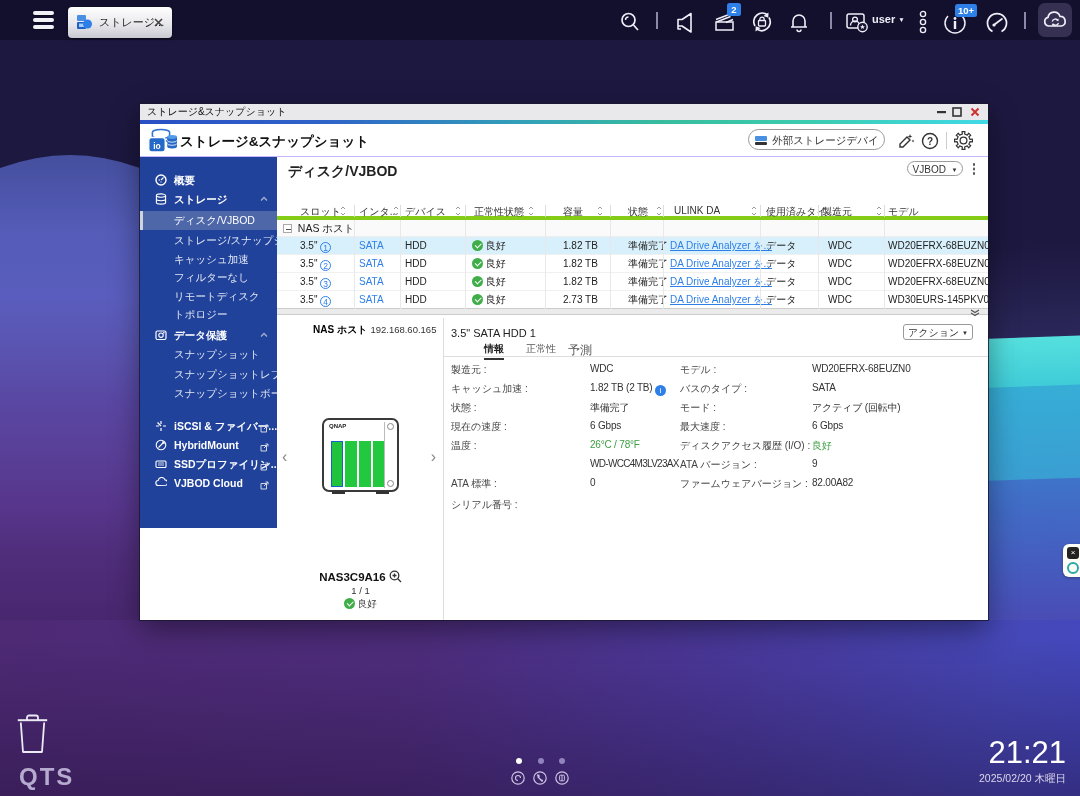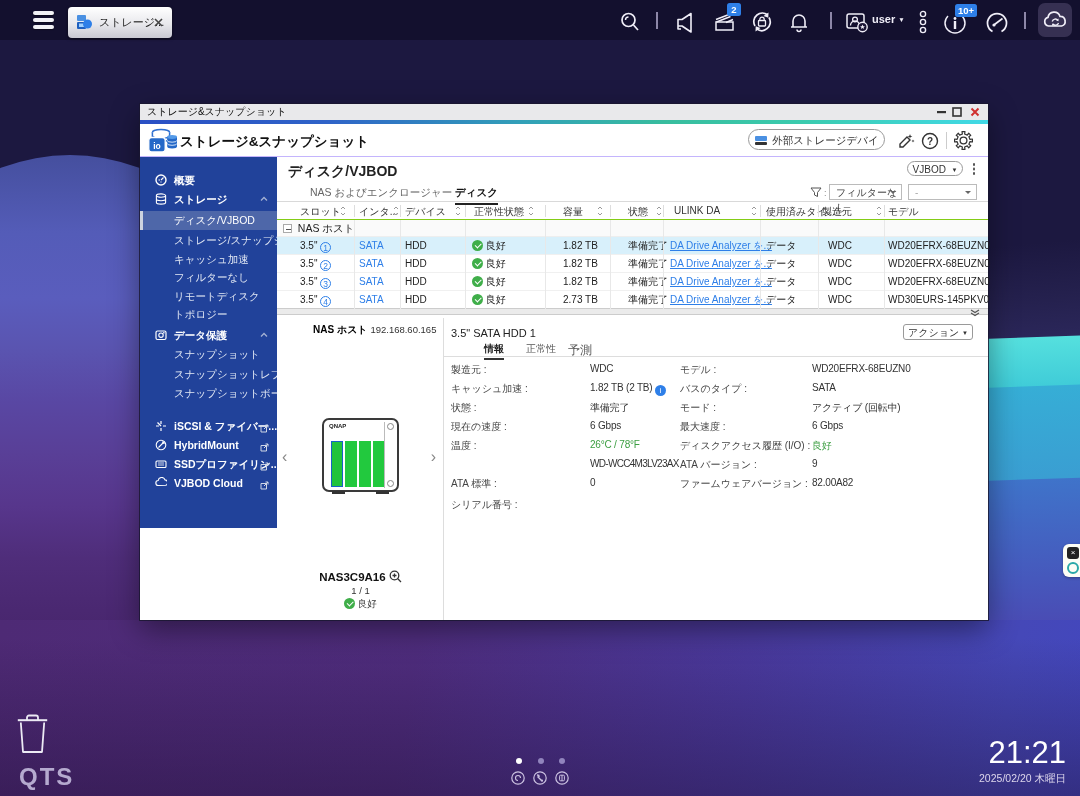--- a/index.html
+++ b/index.html
@@ -73,21 +73,21 @@
   background:
    linear-gradient(#e8e8e8,#e8e8e8) 77px 0/1px 100% no-repeat,
    linear-gradient(#e8e8e8,#e8e8e8) 123px 0/1px 100% no-repeat,
    linear-gradient(#e8e8e8,#e8e8e8) 188px 0/1px 100% no-repeat,
    linear-gradient(#e8e8e8,#e8e8e8) 268px 0/1px 100% no-repeat,
    linear-gradient(#e8e8e8,#e8e8e8) 333px 0/1px 100% no-repeat,
    linear-gradient(#e8e8e8,#e8e8e8) 386px 0/1px 100% no-repeat,
    linear-gradient(#e8e8e8,#e8e8e8) 483px 0/1px 100% no-repeat,
    linear-gradient(#e8e8e8,#e8e8e8) 541px 0/1px 100% no-repeat,
    linear-gradient(#e8e8e8,#e8e8e8) 607px 0/1px 100% no-repeat; }
-#thead { position:absolute; left:0; top:45px; width:711px; height:18px; border-bottom:1px solid #84cc16; font-size:10px; color:#333; }
+#thead { position:absolute; left:0; top:45px; width:711px; height:18px; border-bottom:4px solid #84cc16; font-size:10px; color:#333; }
 #thead span.cl { position:absolute; top:3px; white-space:nowrap; }
 .sorti { position:absolute; top:4px; width:8px; height:10px; }
 .csep { position:absolute; top:3px; width:1px; height:12px; background:#ddd; }
 #tgrp { position:absolute; left:0; top:63px; width:711px; height:17px; background:#fafafa; border-bottom:1px solid #eee; font-size:10.5px; color:#222; line-height:17px; }
 .trow { position:absolute; left:0; width:711px; height:18px; font-size:10px; color:#222; border-bottom:1px solid #f0f0f0; line-height:18px; }
 .trow.hl { background:#d8f0fb; }
 .trow span { position:absolute; white-space:nowrap; }
 .cnum { display:inline-block; width:11px; height:11px; border:1px solid #2e7fe8; border-radius:50%; color:#2e7fe8; font-size:8.5px; line-height:11px; text-align:center; vertical-align:-2px; }
 .gchk { display:inline-block; width:11px; height:11px; border-radius:50%; background:#3fae49; vertical-align:-2px; position:relative; }
 .gchk:after { content:""; position:absolute; left:2.5px; top:3px; width:5px; height:2.5px; border-left:1.5px solid #fff; border-bottom:1.5px solid #fff; transform:rotate(-45deg); }
@@ -307,30 +307,20 @@
           </svg></span>VJBOD Cloud<span class="ext"><svg width="9" height="9" viewBox="0 0 9 9">
             <path d="M1 2.5 H6.5 V8 H1 Z M4 5 L8 1 M5.5 1 H8 V3.5" stroke="#cfd6e6" stroke-width="1" fill="none"></path>
           </svg></span></div>
   </div>
   <div id="content">
     <div id="phdr">
       <span class="t1">ディスク/VJBOD</span>
       <span class="pill" style="right:25px; top:4px; width:56px; height:15px; line-height:15px;">VJBOD &nbsp;<span style="font-size:6px; vertical-align:1px;">▼</span></span>
       <span style="position:absolute; right:13px; top:6px; width:2.5px; height:2.5px; border-radius:50%; background:#555; box-shadow:0 4.5px 0 #555, 0 9px 0 #555;"></span>
     </div>
-    <div id="tabs">
-      <span class="tb" style="left:33px; top:3px;">NAS およびエンクロージャー</span>
-      <span class="tb on" style="left:178px; top:3px;">ディスク</span>
-      <svg style="position:absolute; left:533px; top:3px;" width="12" height="12" viewBox="0 0 12 12">
-          <path d="M1 2 H11 L7.5 6.5 V10.5 L4.5 9 V6.5 Z" stroke="#555" stroke-width="1" fill="none"></path>
-        </svg>
-      <span style="position:absolute; left:547px; top:5px; color:#888; font-size:9px;">:</span>
-      <span class="selbox" style="left:552px; top:1px; width:73px;">フィルターなし</span>
-      <span class="selbox" style="left:631px; top:1px; width:69px; color:#aaa;">-</span>
-    </div>
     <div id="thead">
       <span class="cl" style="left:23px;">スロット</span>
         <svg class="sorti" style="left:62px;" viewBox="0 0 8 10">
           <path d="M2 3 L4 1 L6 3 M2 7 L4 9 L6 7" stroke="#999" fill="none"></path>
         </svg>
       <span class="cl" style="left:82px;">インタ...</span>
         <svg class="sorti" style="left:115px;" viewBox="0 0 8 10">
           <path d="M2 3 L4 1 L6 3 M2 7 L4 9 L6 7" stroke="#999" fill="none"></path>
         </svg>
       <span class="cl" style="left:128px;">デバイス</span>

